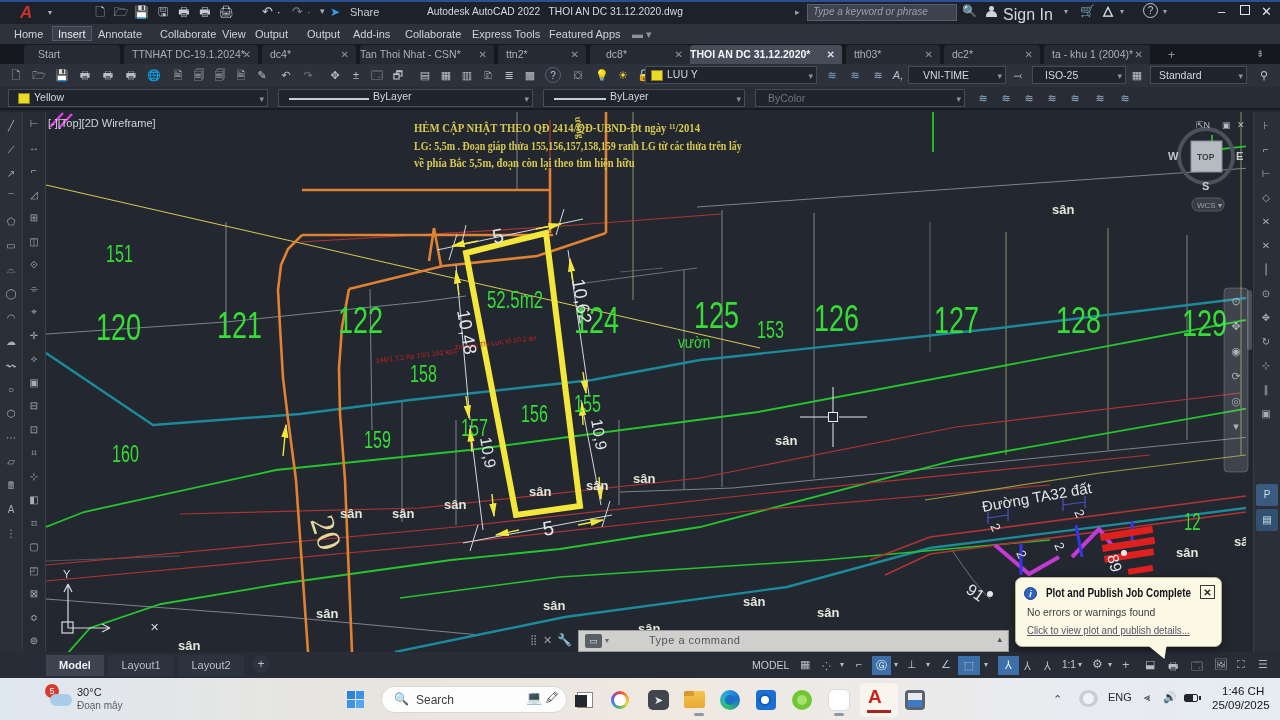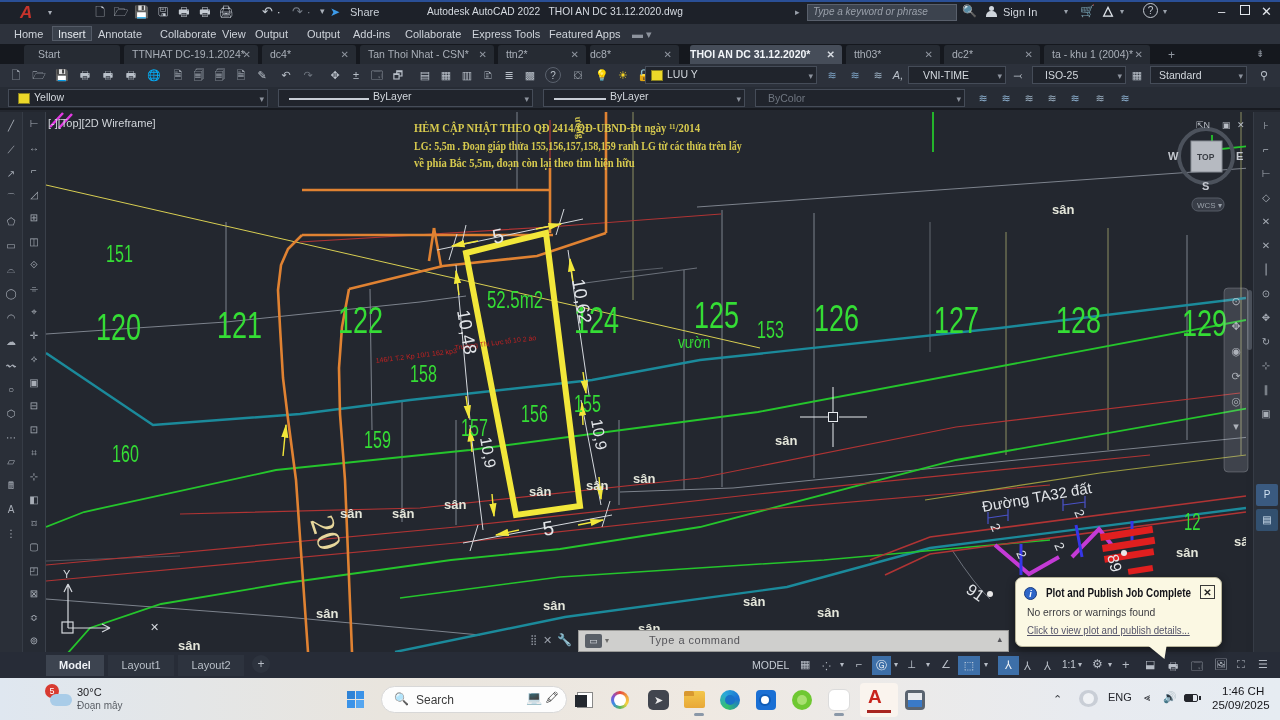--- a/index.html
+++ b/index.html
@@ -53,21 +53,21 @@
 <div class="abs" style="left:350px;top:6px;color:#c9cfd7;font-size:11px">Share</div>
 <div class="abs" style="left:427px;top:5px;color:#d6dbe2;font-size:11.5px;white-space:nowrap;transform:scaleX(.89);transform-origin:0 50%">Autodesk AutoCAD 2022&nbsp;&nbsp; THOI AN DC 31.12.2020.dwg</div>
 <div class="abs" style="left:795px;top:7px;color:#9aa1ab;font-size:9px">▸</div>
 <div class="abs" style="left:807px;top:4px;width:150px;height:17px;background:#3c434e;border:1px solid #59606c"></div>
 <div class="abs" style="left:813px;top:6px;color:#9aa0aa;font-size:10px;font-style:italic">Type a keyword or phrase</div>
 <div class="abs" style="left:962px;top:4px;color:#cfd5dc;font-size:12px">🔍</div>
 <div class="abs" style="left:986px;top:6px;width:11px;height:11px">
       <span style="position:absolute;left:3px;top:0;width:5px;height:5px;border-radius:50%;background:#cfd5dc"></span>
       <span style="position:absolute;left:0;top:5px;width:11px;height:6px;border-radius:5px 5px 0 0;background:#cfd5dc"></span>
     </div>
-<div class="abs" style="left:1003px;top:6px;color:#d2d7de;font-size:11px">Sign In</div>
+<div class="abs" style="left:1003px;top:6px;color:#d2d7de;font-size:16px">Sign In</div>
 <div class="abs" style="left:1064px;top:7px;color:#9aa1ab;font-size:8px">▾</div>
 <div class="abs" style="left:1080px;top:4px;color:#c9cfd7;font-size:12px">🛒</div>
 <div class="abs" style="left:1103px;top:3px;color:#dfe4ea;font-size:13px;font-weight:bold">△</div>
 <div class="abs" style="left:1120px;top:7px;color:#9aa1ab;font-size:8px">▾</div>
 <div class="abs" style="left:1143px;top:3px;width:15px;height:15px;border:1.5px solid #c3c9d1;border-radius:50%;color:#c3c9d1;font-size:10px;line-height:14px;text-align:center">?</div>
 <div class="abs" style="left:1163px;top:7px;color:#9aa1ab;font-size:8px">▾</div>
 <div class="abs" style="left:1218px;top:4px;color:#e3e7ec;font-size:13px">–</div>
 <div class="abs" style="left:1240px;top:5px;width:10px;height:10px;border:1.2px solid #e3e7ec"></div>
 <div class="abs" style="left:1261px;top:4px;color:#e3e7ec;font-size:13px">✕</div>
 
@@ -83,23 +83,23 @@
 <span class="menuitem" style="left:405px">Collaborate</span>
 <span class="menuitem" style="left:472px">Express Tools</span>
 <span class="menuitem" style="left:549px">Featured Apps</span>
 <span class="menuitem" style="left:632px;color:#8d939d">▬ ▾</span>
 </div>
 
 <div class="abs" id="tabrow">
 <div class="ftab" style="left:24px;width:96px;padding-left:14px">Start</div>
 <div class="ftab" style="left:124px;width:134px;padding-left:8px">TTNHAT DC-19.1.2024* <span class="x">✕</span></div>
 <div class="ftab" style="left:262px;width:94px;padding-left:8px">dc4* <span class="x">✕</span></div>
-<div class="ftab" style="left:360px;width:134px;padding-left:8px">Tan Thoi Nhat - CSN* <span class="x">✕</span></div>
+<div class="ftab" style="left:360px;width:134px;">Tan Thoi Nhat - CSN* <span class="x">✕</span></div>
 <div class="ftab" style="left:498px;width:88px;padding-left:8px">ttn2* <span class="x">✕</span></div>
-<div class="ftab" style="left:590px;width:89px;padding-left:0">dc8* <span class="x">✕</span></div>
+<div class="ftab" style="left:590px;width:100px;padding-left:16px">dc8* <span class="x">✕</span></div>
 <div class="ftab" style="left:690px;width:152px;background:#464d59;color:#f2f5f9;font-weight:bold">THOI AN DC 31.12.2020* <span class="x" style="color:#d7dce2">✕</span></div>
 <div class="ftab" style="left:846px;width:94px;padding-left:8px">tth03* <span class="x">✕</span></div>
 <div class="ftab" style="left:944px;width:96px;padding-left:8px">dc2* <span class="x">✕</span></div>
 <div class="ftab" style="left:1044px;width:106px;padding-left:8px">ta - khu 1 (2004)* <span class="x">✕</span></div>
 <div class="abs" style="left:1168px;top:4px;color:#9096a0;font-size:12px">+</div>
 <div class="abs" style="left:1256px;top:4px;color:#9096a0;font-size:10px">⇟</div>
 </div>
 
 <div class="abs" id="toolbar1">
 <span class="ticon" style="left:8px">🗋</span>

